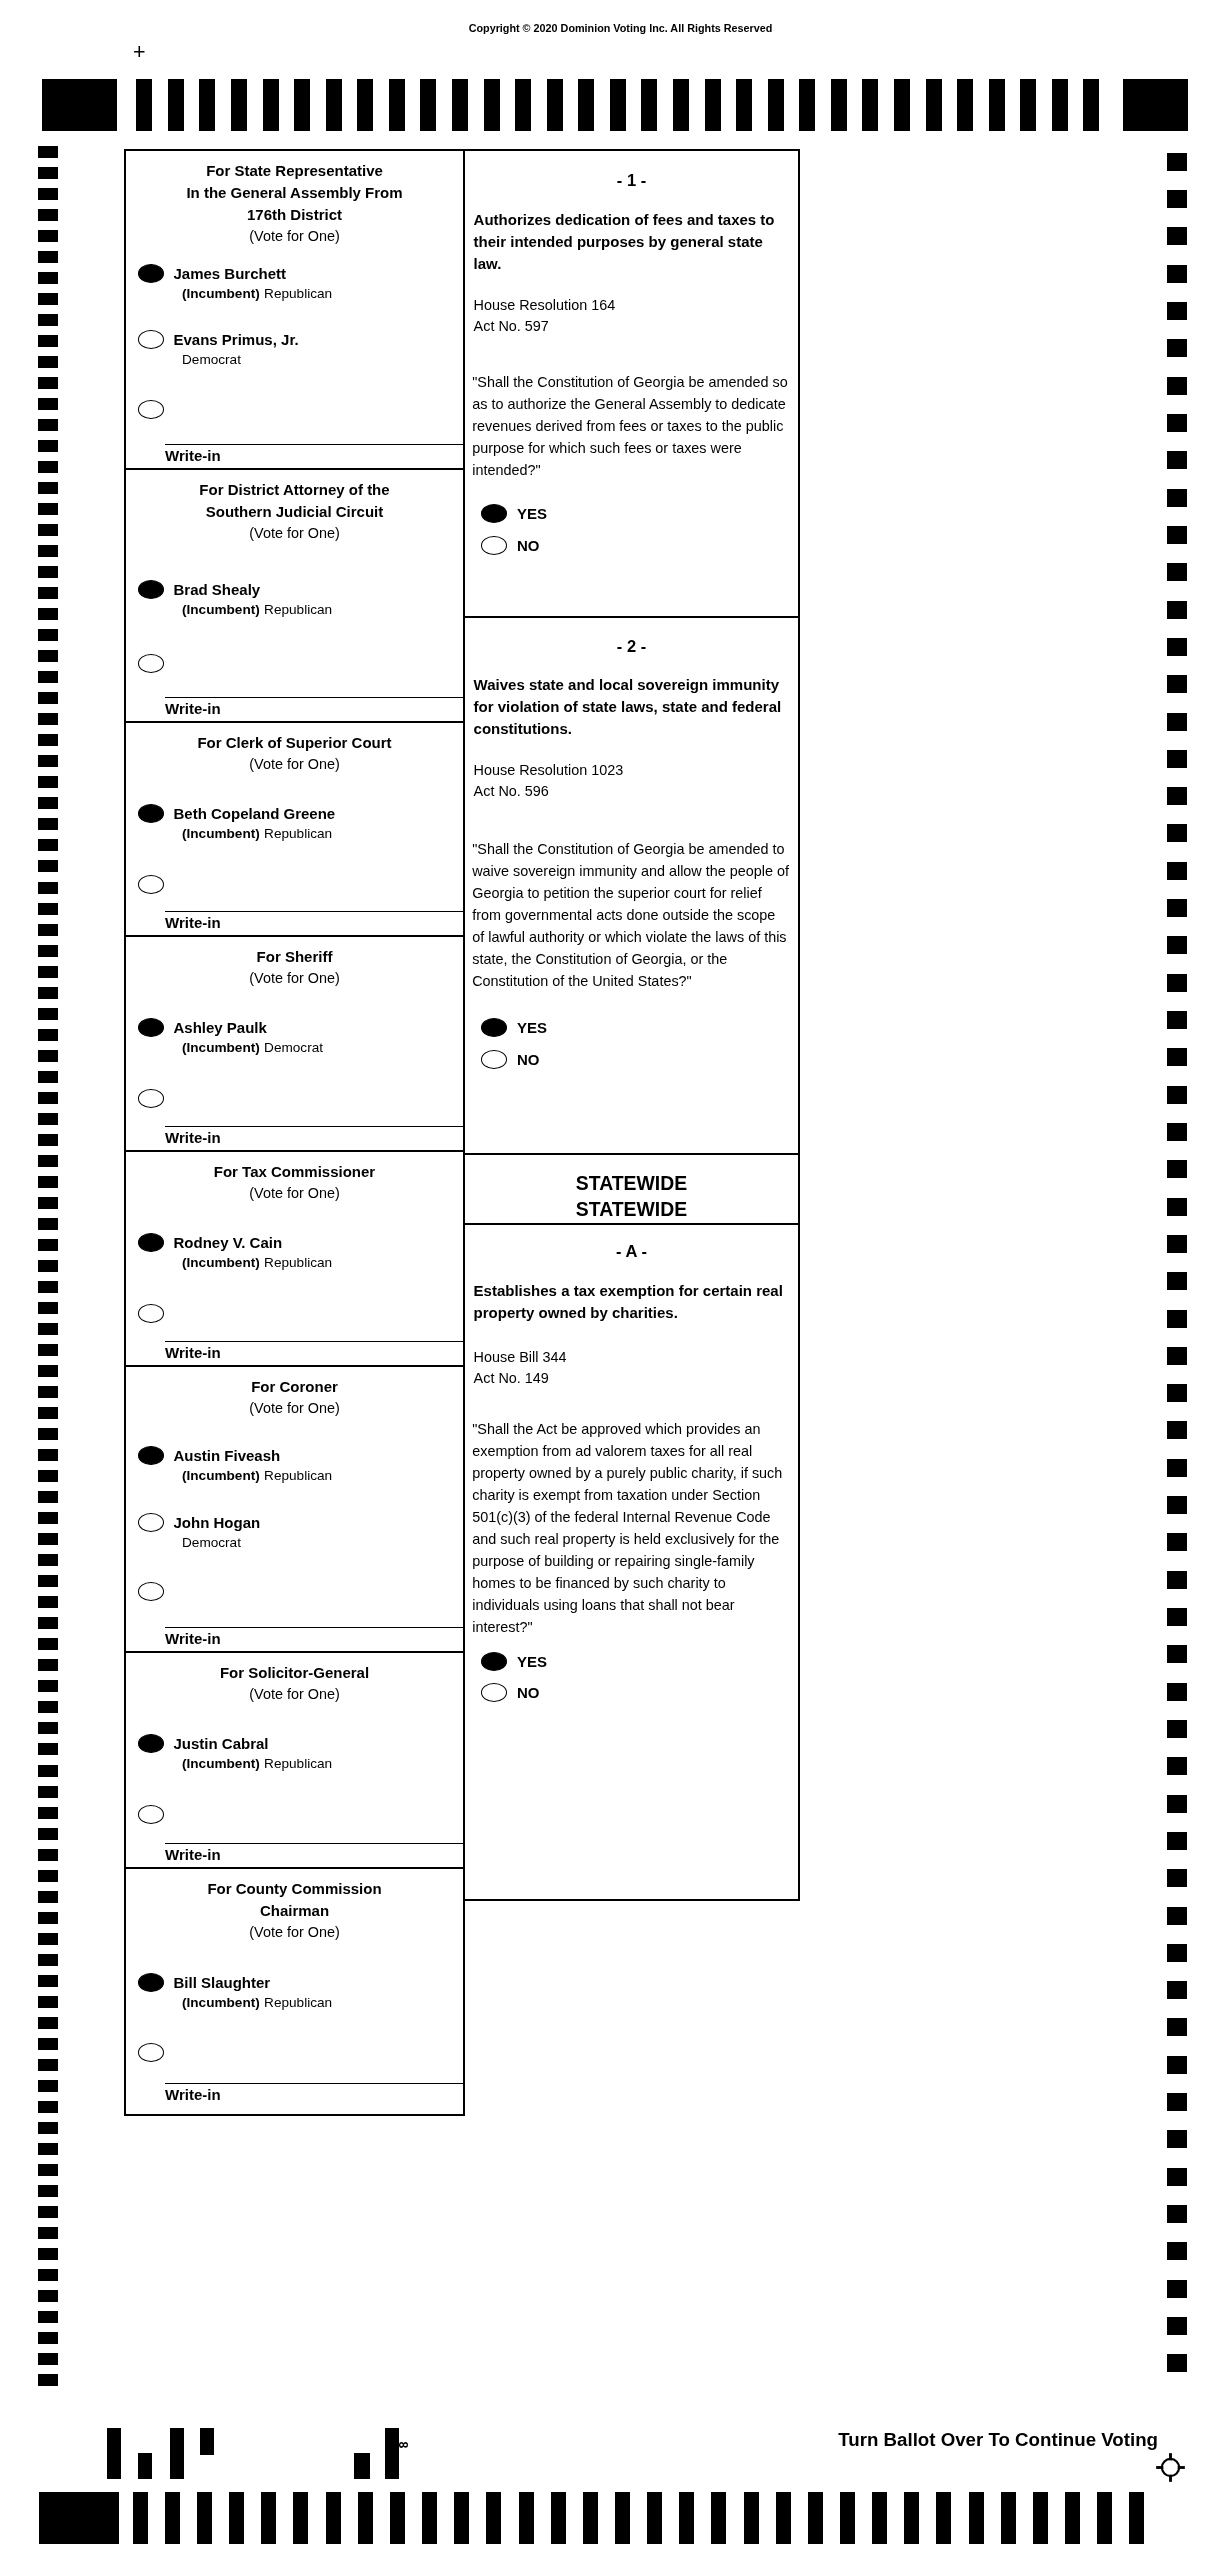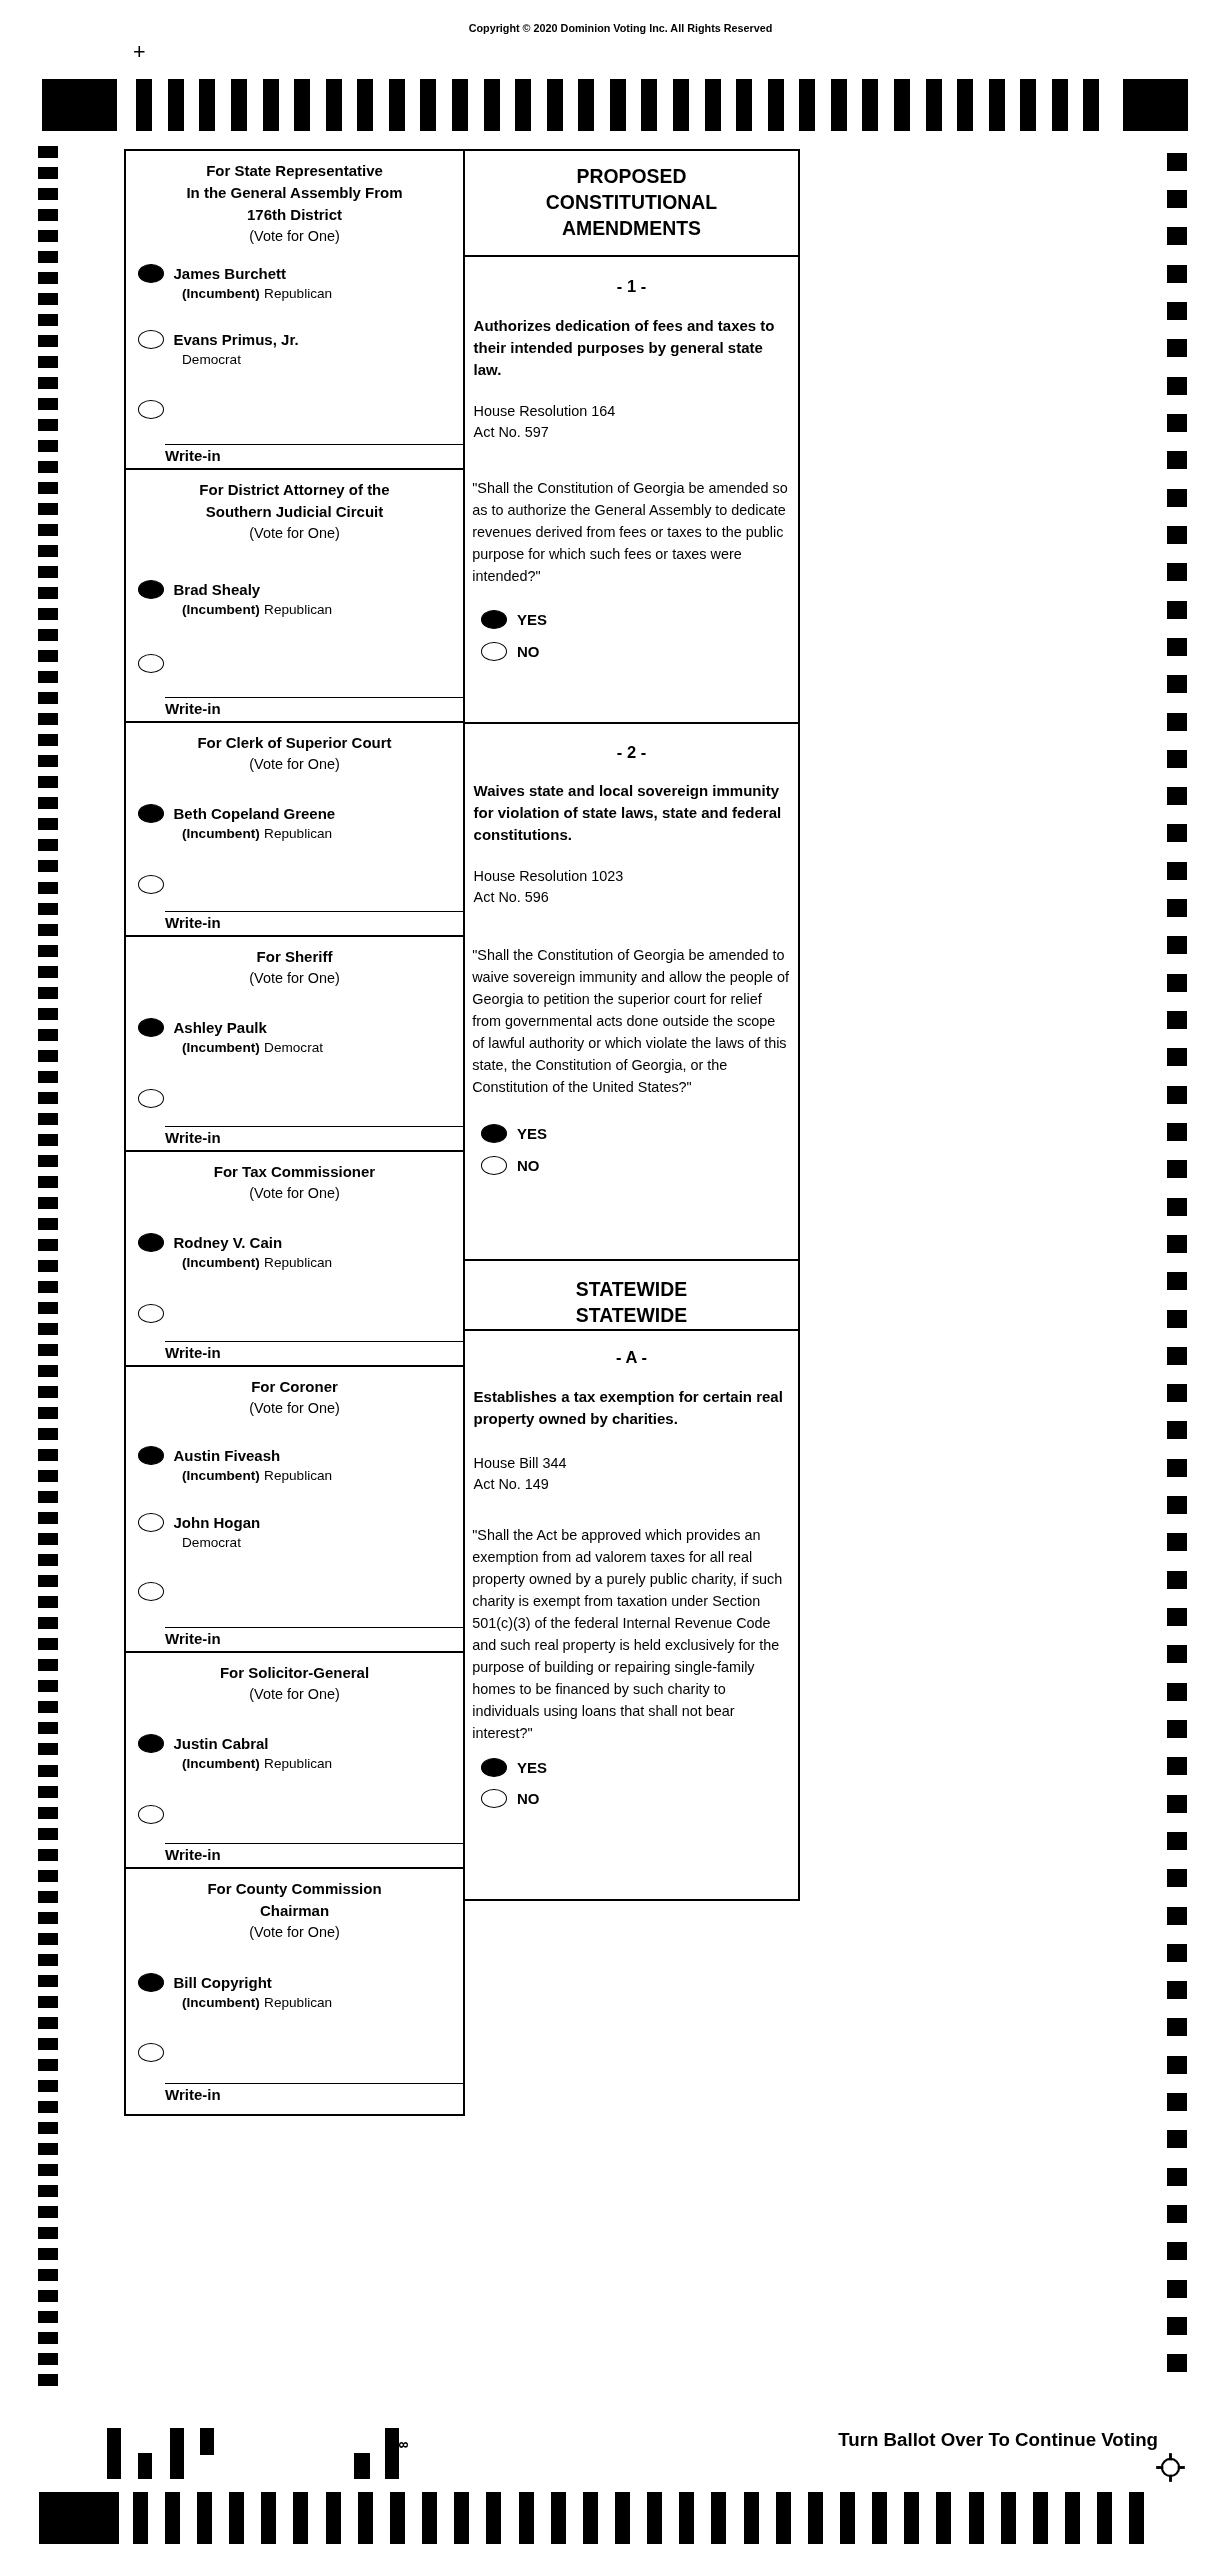--- a/index.html
+++ b/index.html
@@ -195,41 +195,34 @@
   </div>
 
   <div class="sec last" style="height:238px;">
     <div class="ctitle">
       <div>For County Commission</div>
       <div>Chairman</div>
     </div>
     <div class="cinstr">(Vote for One)</div>
     <div class="opt" style="margin-top:30px;">
       <div class="bubble filled"></div>
-      <div class="oname">Bill Copyright</div>
+      <div class="oname">Bill Slaughter</div>
     </div>
     <div class="party">
       <span class="pbold">(Incumbent)</span><span>Republican</span>
     </div>
     <div class="opt" style="margin-top:33px;">
       <div class="bubble"></div>
     </div>
     <div class="writein">Write-in</div>
   </div>
 </div>
 
 <div class="col" style="left:463px;top:149px;width:337px;height:1752px;">
 
-  <div class="sec" style="height:106px;">
-    <div class="mhead">
-      <div>PROPOSED</div>
-      <div>CONSTITUTIONAL</div>
-      <div>AMENDMENTS</div>
-    </div>
-  </div>
 
   <div class="sec" style="height:467px;">
     <div class="mnum" style="margin-top:20px;">- 1 -</div>
     <div class="msummary" style="margin-top:18.7px;">Authorizes dedication of fees and taxes to their intended purposes by general state law.</div>
     <div class="mref" style="margin-top:20px;">
       <div>House Resolution 164</div>
       <div>Act No. 597</div>
     </div>
     <div class="mquestion" style="margin-top:34px;">"Shall the Constitution of Georgia be amended so as to authorize the General Assembly to dedicate revenues derived from fees or taxes to the public purpose for which such fees or taxes were intended?"</div>
     <div class="vrow" style="margin-top:23px;">

